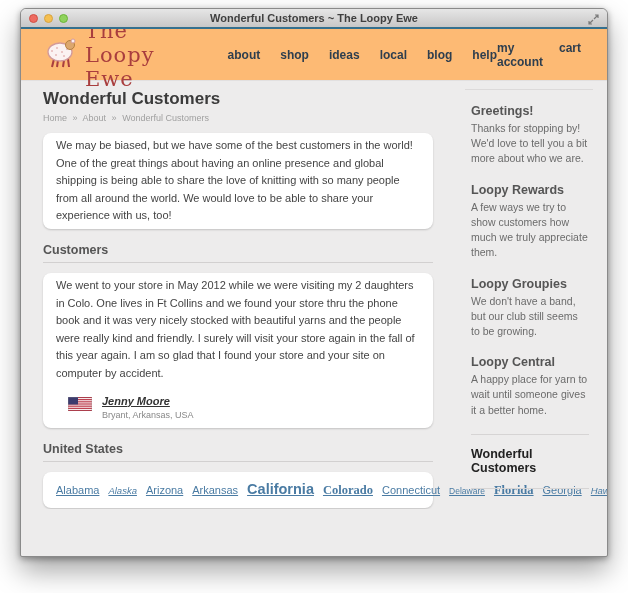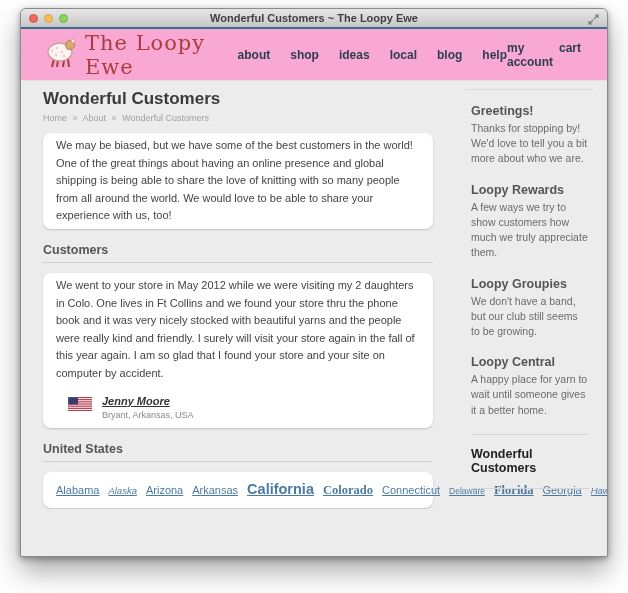--- a/index.html
+++ b/index.html
@@ -26,33 +26,33 @@
   .light.green  { background:#8fd25c; border:1px solid #6cb43a; }
   .win-title {
     position:absolute; left:0; right:0; text-align:center;
     font-size:11px; font-weight:bold; color:#3f3f3f;
   }
   .resize-btn { position:absolute; right:7px; top:3px; width:13px; height:13px; color:#7a7a7a; }
   .resize-btn svg { width:13px; height:13px; }
 
   
   .site-header {
-    background:#f9a8d4; height:52px; display:flex; align-items:center;
+    background:#fdba74; height:52px; display:flex; align-items:center;
     padding:0 22px; border-bottom:1px solid #e2e0e0;
   }
   .brand { display:flex; align-items:center; gap:8px; }
   .brand-name {
     font-family:"DejaVu Serif", serif; font-size:21px; color:#a93e3e;
     letter-spacing:1px;
   }
   .main-nav { display:flex; gap:20px; margin-left:24px; }
   .main-nav a, .right-nav a {
     font-size:12px; font-weight:bold; color:#2e3e4e; text-decoration:none;
   }
-  .right-nav { margin-left:auto; display:flex; gap:6px; padding-right:4px; }
+  .right-nav { margin-left:auto; display:flex; gap:16px; padding-right:4px; }
 
   
   .content { display:flex; padding:8px 14px 0 22px; height:428px; overflow:hidden; background:#edecec; }
   .main-col { width:390px; flex:none; }
   .sidebar { flex:1; margin-left:32px; border-top:1px solid #dcdada; padding:14px 4px 0 6px; }
 
   .page-title { font-size:17px; font-weight:bold; color:#3b3b3b; }
   .breadcrumb { font-size:9px; color:#a0a0a0; margin:4px 0 10px; }
   .breadcrumb span { margin-right:3px; }
 

